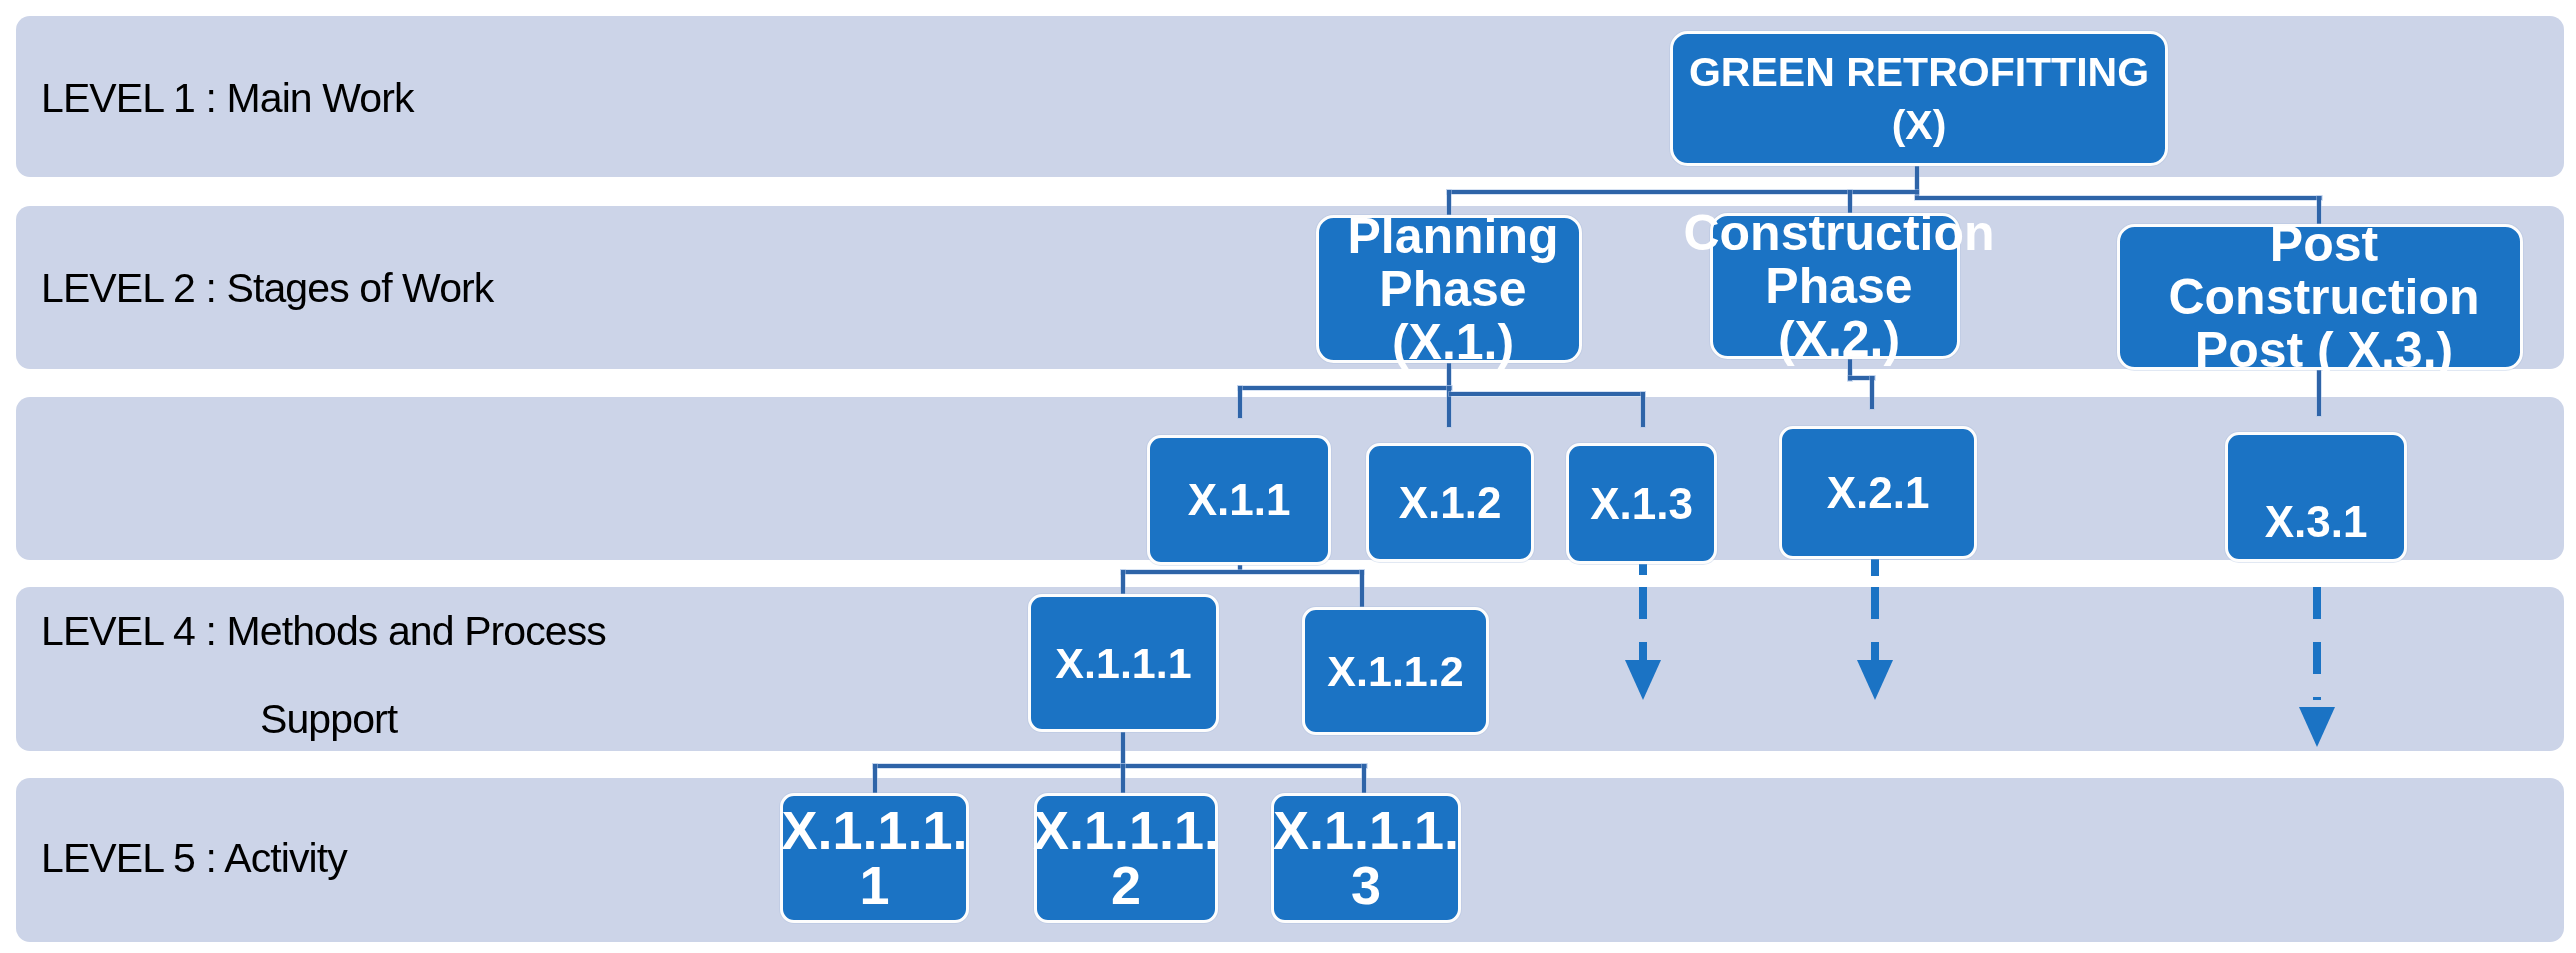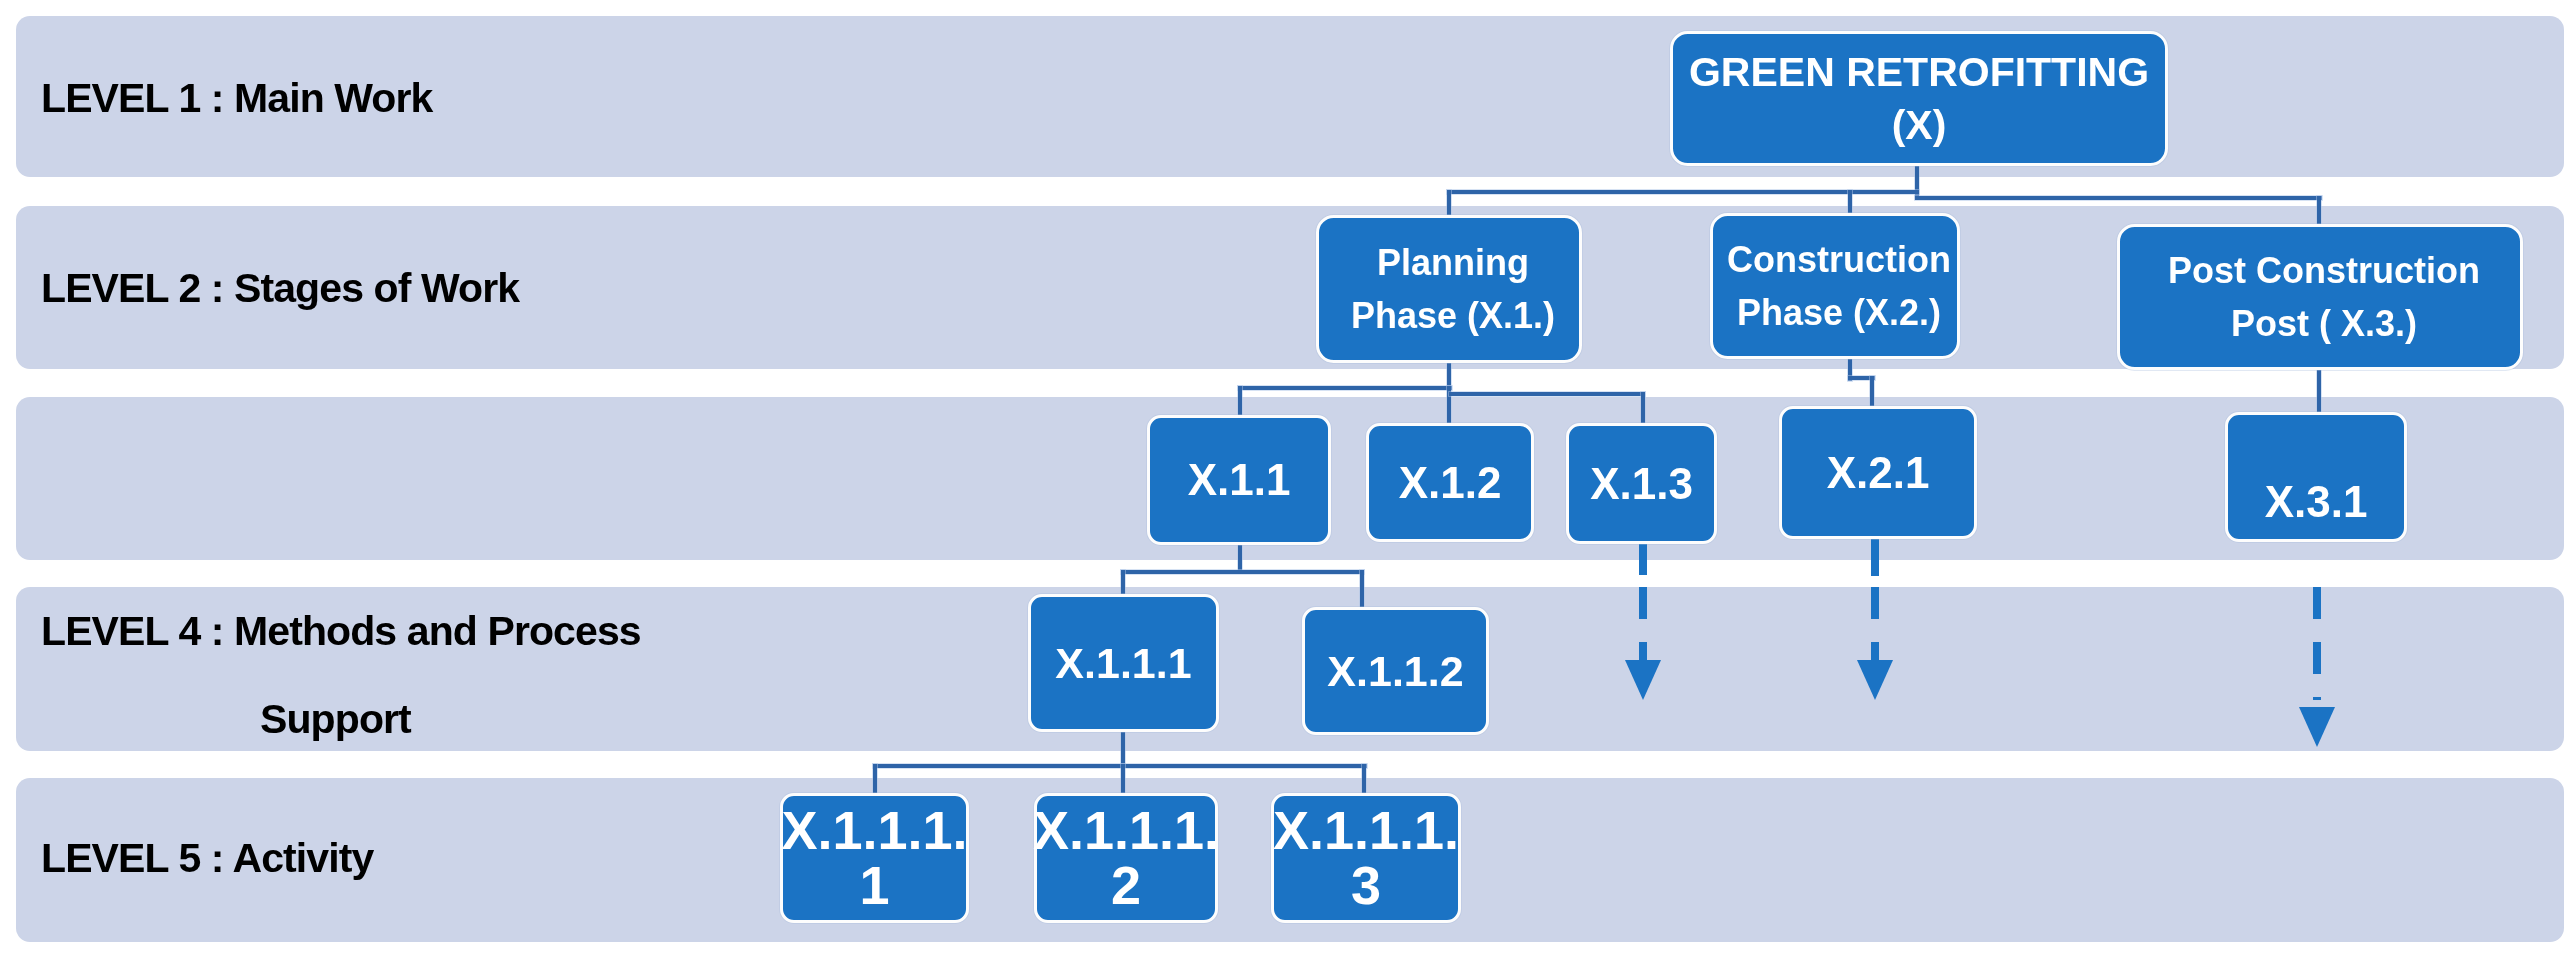--- a/index.html
+++ b/index.html
@@ -12,43 +12,43 @@
     position:absolute;left:16px;width:2548px;height:163px;
     background:#ccd4e8;border-radius:14px;
   }
   .band1{top:16px;height:161px;}
   .band2{top:206px;}
   .band3{top:397px;}
   .band4{top:587px;height:164px;}
   .band5{top:778px;height:164px;}
   
   .band-label{
-    position:absolute;color:#000000;font-weight:bold;font-size:41px;line-height:50px;
+    position:absolute;color:#000000;font-weight:normal;font-size:41px;line-height:50px;
     letter-spacing:-0.9px;white-space:nowrap;
   }
   .lb1{left:41px;top:73px;}
   .lb2{left:41px;top:263px;}
   .lb3{left:41px;top:454px;}
   .lb4a{left:41px;top:606px;}
   .lb4b{left:260px;top:694px;}
   .lb5{left:41px;top:833px;}
   
   .node{
     position:absolute;background:#1b73c4;border:3.5px solid #fdfdfd;border-radius:14px;
     box-sizing:border-box;display:flex;flex-direction:column;align-items:center;justify-content:center;
     color:#ffffff;font-weight:bold;text-align:center;
     box-shadow:0 0 0 0.9px rgba(170,190,220,0.35);
   }
   .node .nline{display:block;}
   .n-root{left:1670px;top:31px;width:498px;height:135px;font-size:41px;line-height:53px;border-radius:17.7px;}
-  .n-l2{font-size:36px;line-height:53px;border-radius:17.7px;padding-left:8px;}
+  .n-l2{font-size:50px;line-height:53px;border-radius:17.7px;padding-left:8px;}
   .n-planning{left:1316px;top:215px;width:266px;height:148px;}
   .n-construction{left:1710px;top:213px;width:250px;height:146px;}
   .n-postcon{left:2117px;top:224px;width:406px;height:146px;}
-  .n-l3{font-size:44px;line-height:50px;}
+  .n-l3{font-size:44px;line-height:50px;margin-top:20px;}
   .n-x11{left:1147px;top:415px;width:184px;height:130px;}
   .n-x12{left:1366px;top:423px;width:168px;height:119px;}
   .n-x13{left:1566px;top:423px;width:151px;height:121px;}
   .n-x21{left:1779px;top:406px;width:198px;height:133px;}
   .n-x31{left:2225px;top:412px;width:182px;height:130px;justify-content:flex-end;padding-bottom:12.4px;}
   .n-l4{font-size:43px;line-height:50px;}
   .n-x111{left:1028px;top:594px;width:191px;height:138px;}
   .n-x112{left:1302px;top:607px;width:187px;height:128px;}
   .n-l5{font-size:54px;line-height:55px;}
   .n-x1111{left:780px;top:793px;width:189px;height:130px;}

